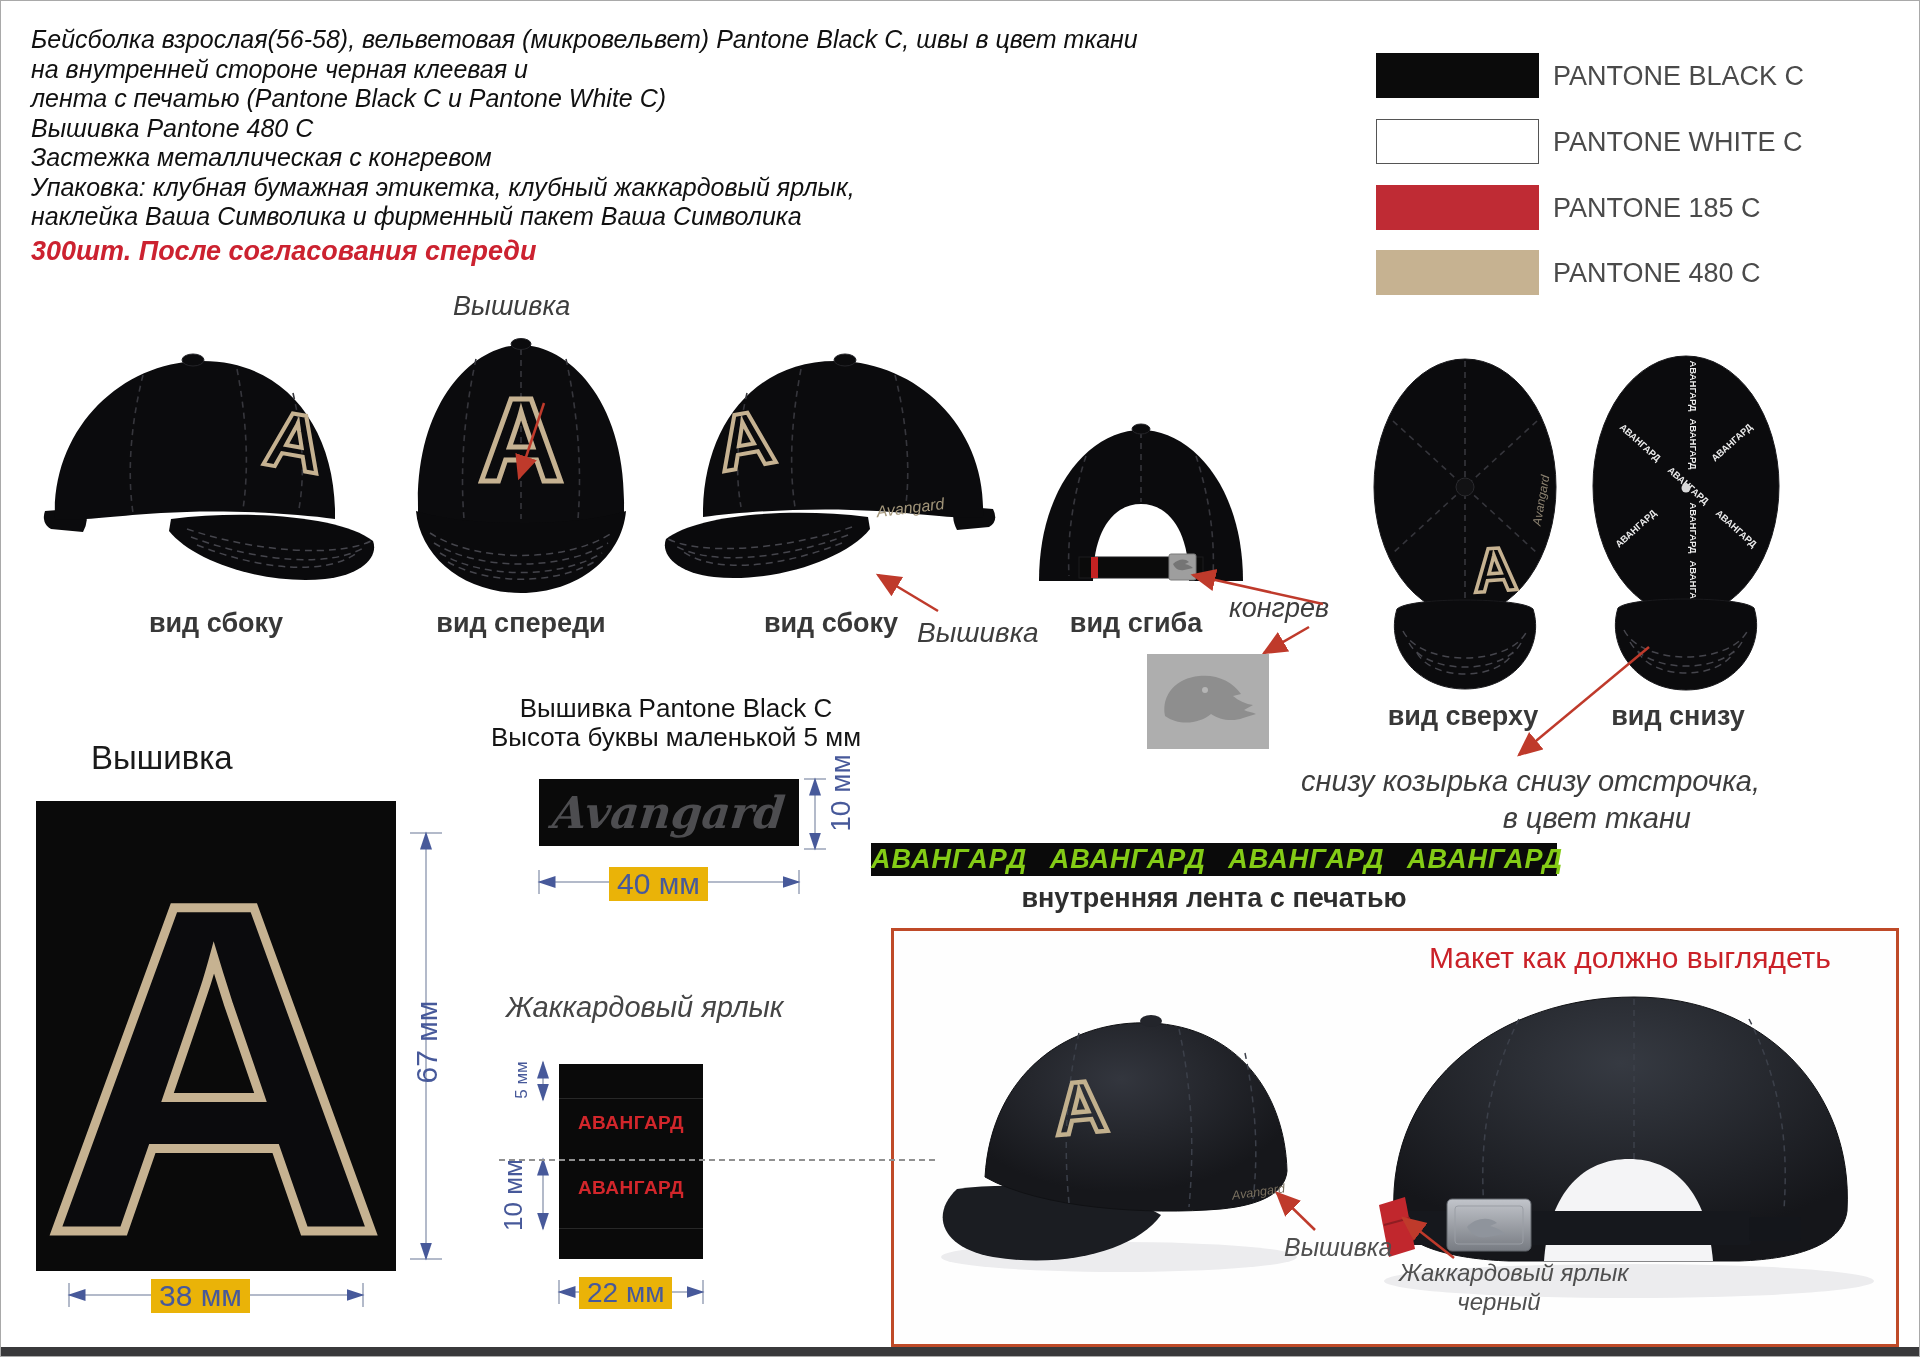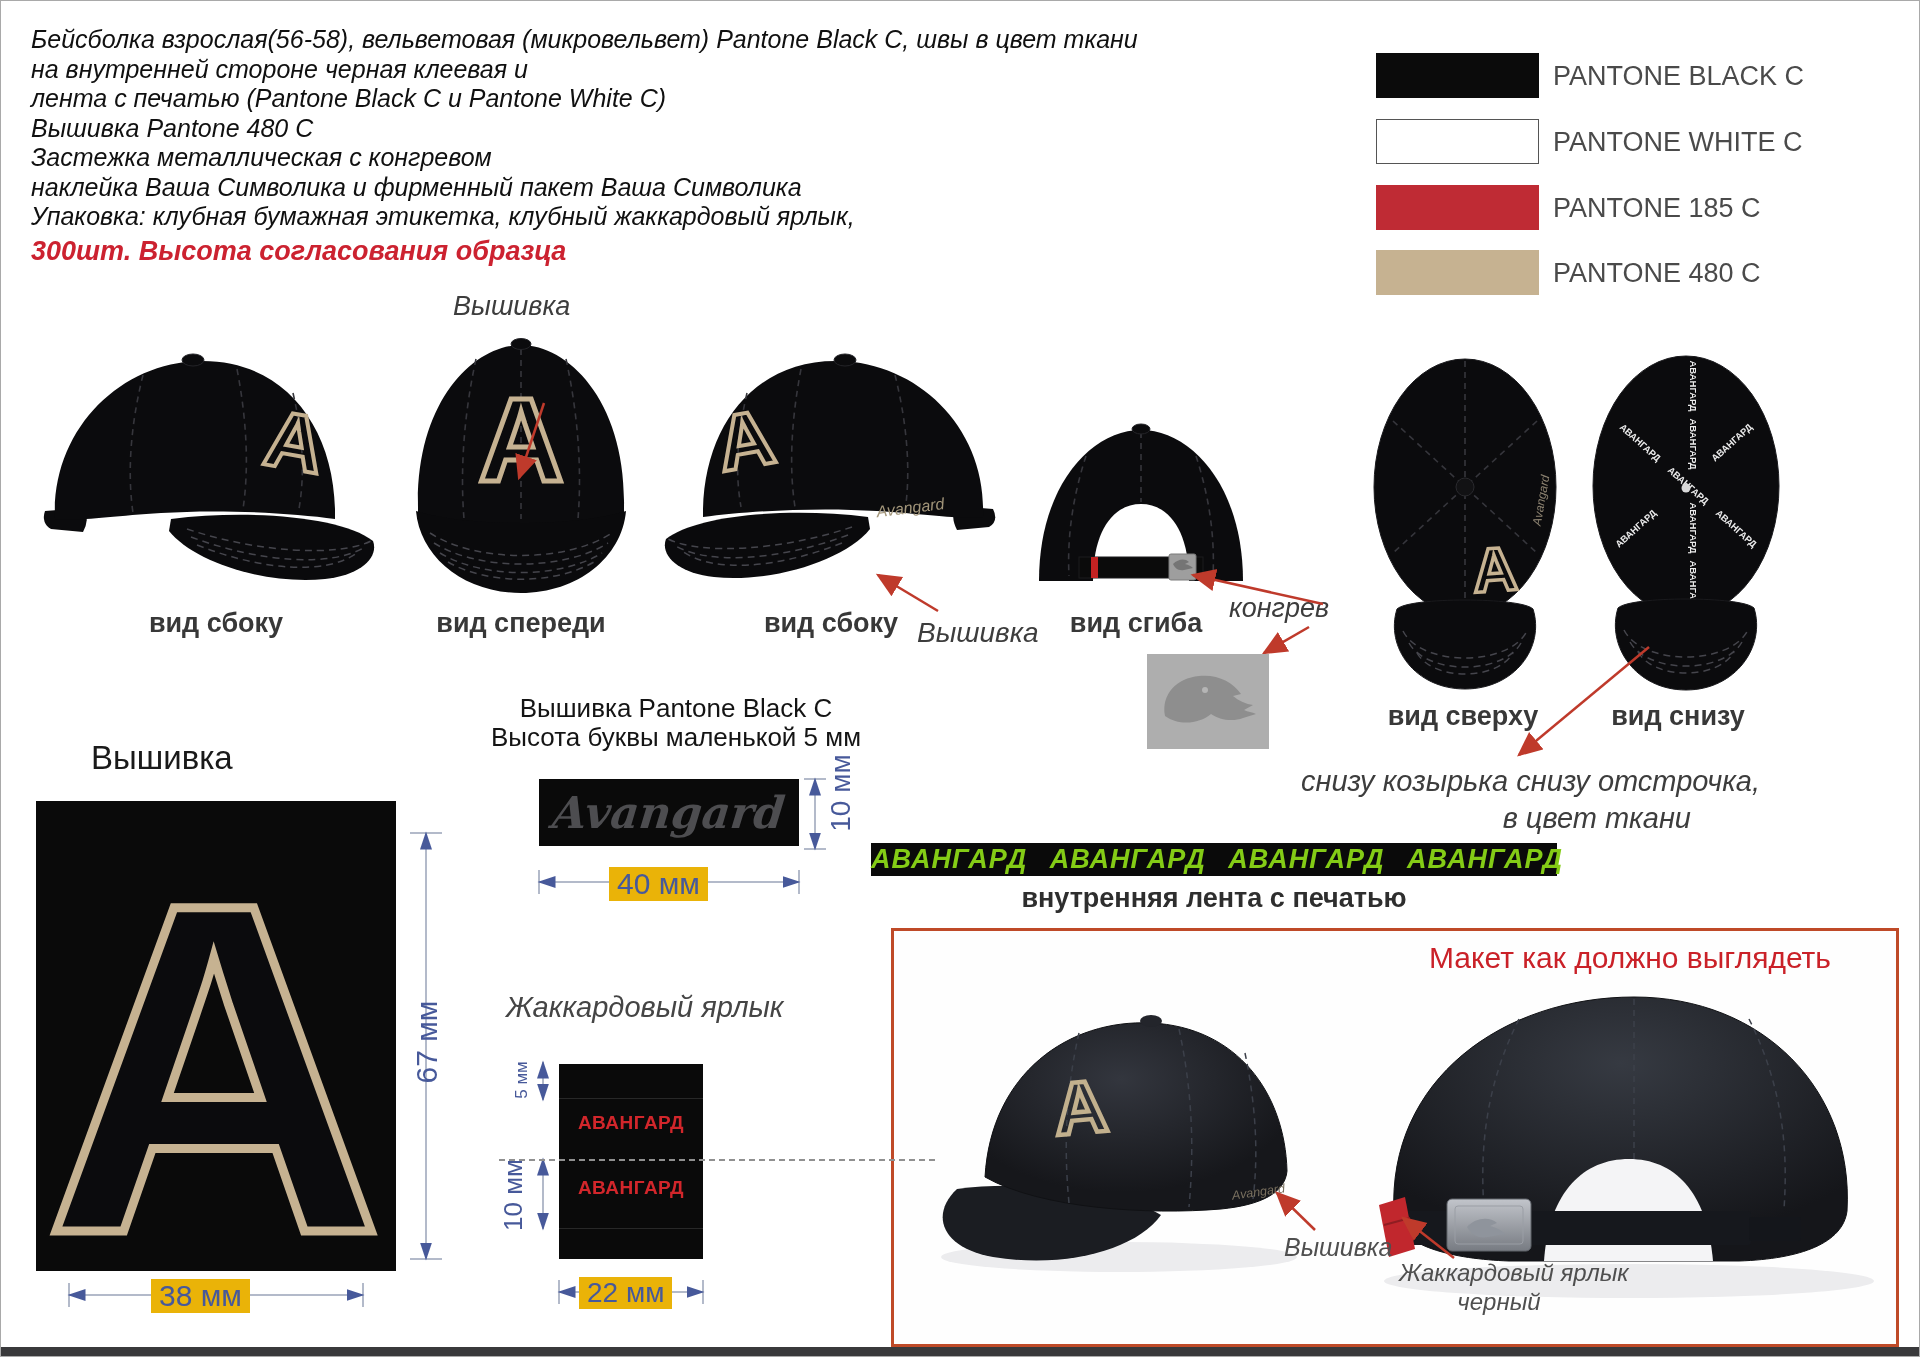--- a/index.html
+++ b/index.html
@@ -58,23 +58,23 @@
       </linearGradient>
     </defs>
   </svg>
 
   <div class="abs" style="left:30px;top:24px;">
     <div class="spec-line">Бейсболка взрослая(56-58), вельветовая (микровельвет) Pantone Black C, швы в цвет ткани</div>
     <div class="spec-line">на внутренней стороне черная клеевая и</div>
     <div class="spec-line">лента с печатью (Pantone Black C и Pantone White C)</div>
     <div class="spec-line">Вышивка Pantone 480 C</div>
     <div class="spec-line">Застежка металлическая с конгревом</div>
+    <div class="spec-line">Упаковка: клубная бумажная этикетка, клубный жаккардовый ярлык,</div>
     <div class="spec-line">наклейка Ваша Символика и фирменный пакет Ваша Символика</div>
-    <div class="spec-line">Упаковка: клубная бумажная этикетка, клубный жаккардовый ярлык,</div>
-    <div class="spec-note" style="margin-top:4px;">300шт. Высота согласования образца</div>
+    <div class="spec-note" style="margin-top:4px;">300шт. После согласования спереди</div>
   </div>
 
   <div class="abs swatch" style="left: 1375px; top: 52px; background: rgb(11, 11, 11);"></div>
   <div class="abs legend-label" style="left:1552px;top:60px;">PANTONE BLACK C</div>
   <div class="abs swatch white" style="left: 1375px; top: 118px; background: rgb(255, 255, 255);"></div>
   <div class="abs legend-label" style="left:1552px;top:126px;">PANTONE WHITE C</div>
   <div class="abs swatch" style="left: 1375px; top: 184px; background: rgb(191, 43, 52);"></div>
   <div class="abs legend-label" style="left:1552px;top:192px;">PANTONE 185 C</div>
   <div class="abs swatch" style="left: 1375px; top: 249px; background: rgb(198, 178, 145);"></div>
   <div class="abs legend-label" style="left:1552px;top:257px;">PANTONE 480 C</div>

